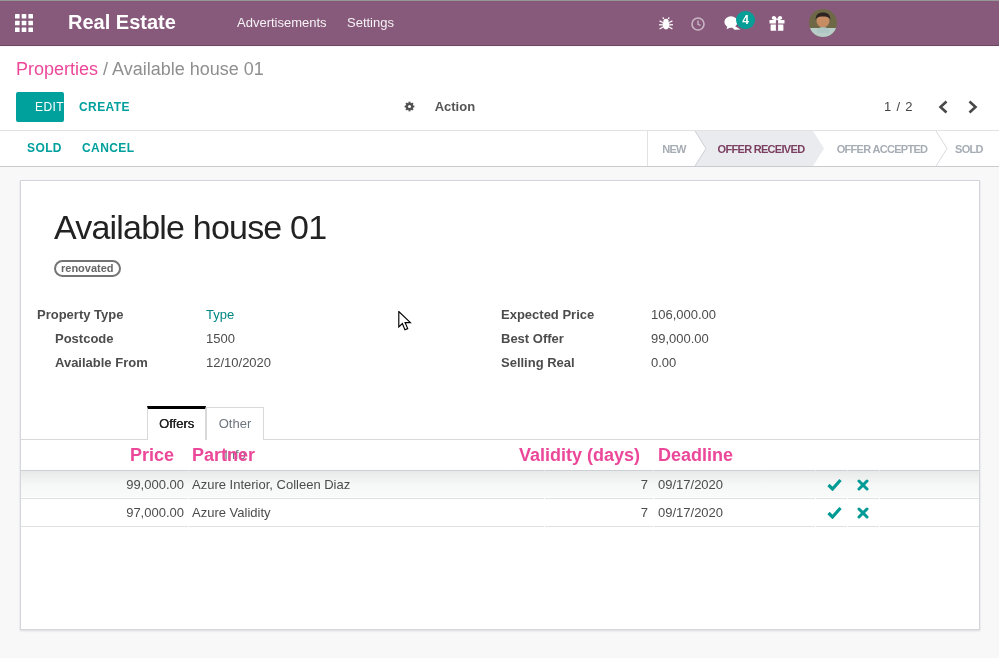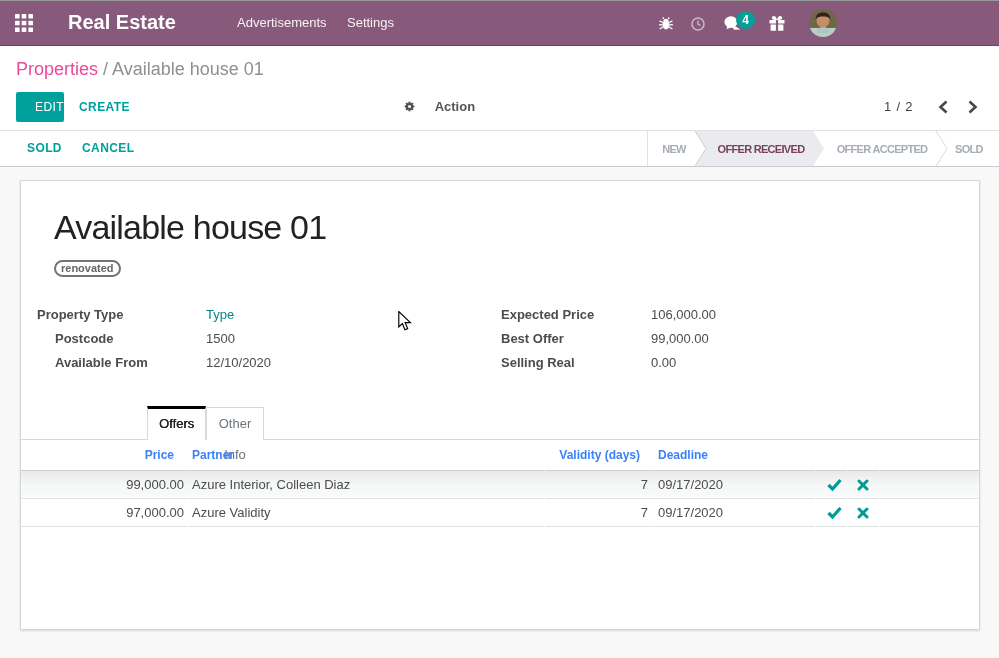--- a/index.html
+++ b/index.html
@@ -29,21 +29,21 @@
 .title { position:absolute; left:33px; top:28px; font-size:34px; line-height:36px; letter-spacing:-0.8px; color:#222; }
 .badge { position:absolute; left:33px; top:79px; height:17px; line-height:13px; border:2px solid #747474; border-radius:9px; padding:0 5px; font-size:11px; font-weight:bold; color:#666; }
 .flabel { position:absolute; font-size:13px; font-weight:bold; color:#4c4c4c; line-height:16px; }
 .fval { position:absolute; font-size:13px; color:#4c4c4c; line-height:16px; }
 .fval a { color:#008784; text-decoration:none; }
 
 .tabstrip { position:absolute; left:0; top:226px; width:958px; height:33px; border-bottom:1px solid #d9d9d9; }
 .tab { position:absolute; top:226px; height:33px; background:#fff; border:1px solid #d9d9d9; border-bottom:none; font-size:13px; color:#6c757d; text-align:center; line-height:31px; }
 .tab.active { top:225px; border-top:3px solid #000000; color:#222; font-weight:normal; text-shadow:.45px 0 #222; height:34px; line-height:29px; z-index:2; }
 
-.th { position:absolute; font-size:12px; font-weight:bold; color:#3b82f6; line-height:29px; height:29px; }
+.th { position:absolute; font-size:18px; font-weight:bold; color:#ec4899; line-height:29px; height:29px; }
 .td { position:absolute; font-size:13px; color:#4c4c4c; line-height:27px; height:27px; }
 .hline { position:absolute; height:1px; background:#ccd0d4; }
 .rline { position:absolute; height:1px; background:#dfe2e5; }
 .row1bg { position:absolute; left:0; top:289px; width:958px; height:27px; background:linear-gradient(180deg,#e7e8e8 0,#f6f7f7 55%,#f9fafa 100%); }
 </style>
 </head>
 <body>
 
 <div class="navbar">
   <svg class="abs" style="left:15px;top:14px" width="18" height="18" viewBox="0 0 18 18" fill="#fff">

